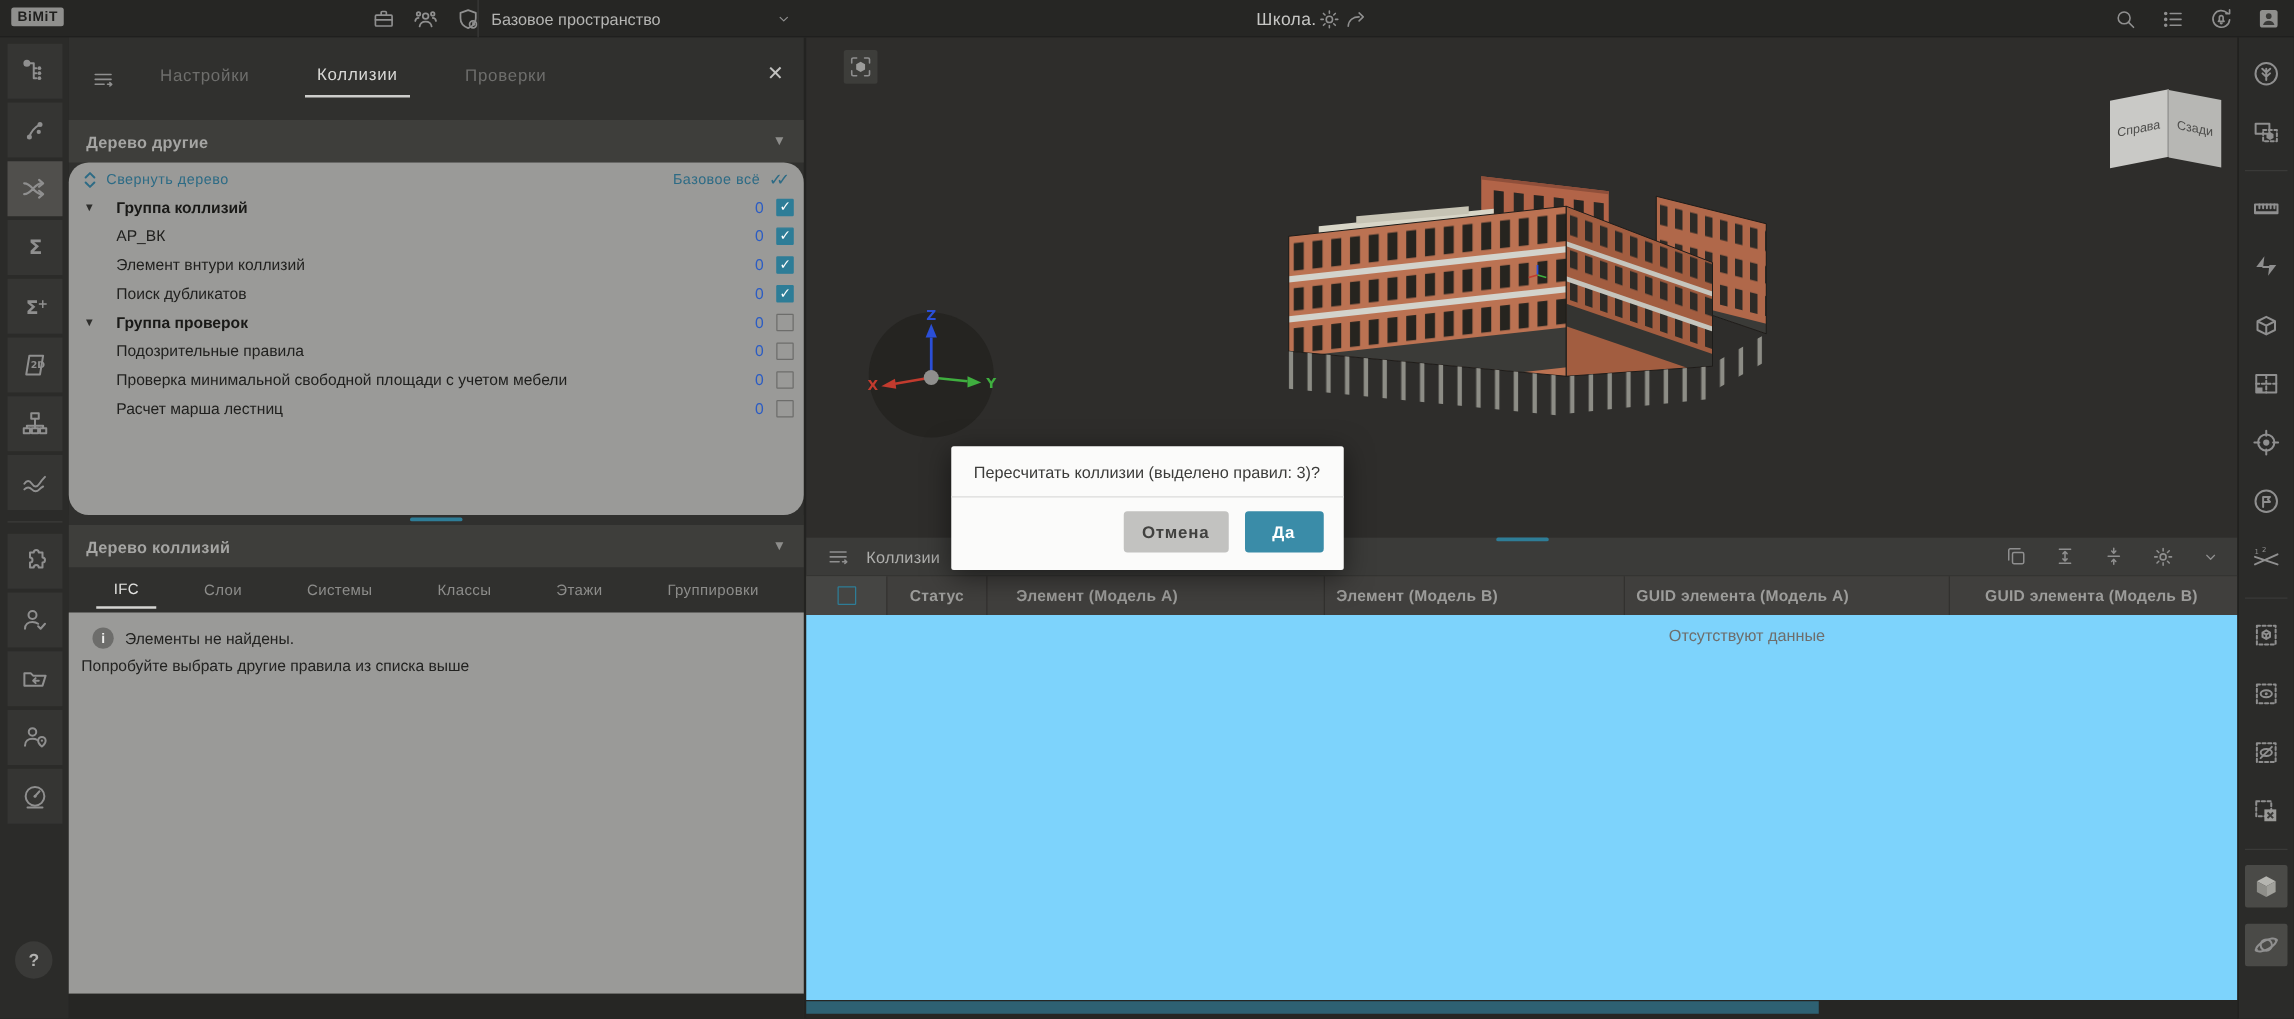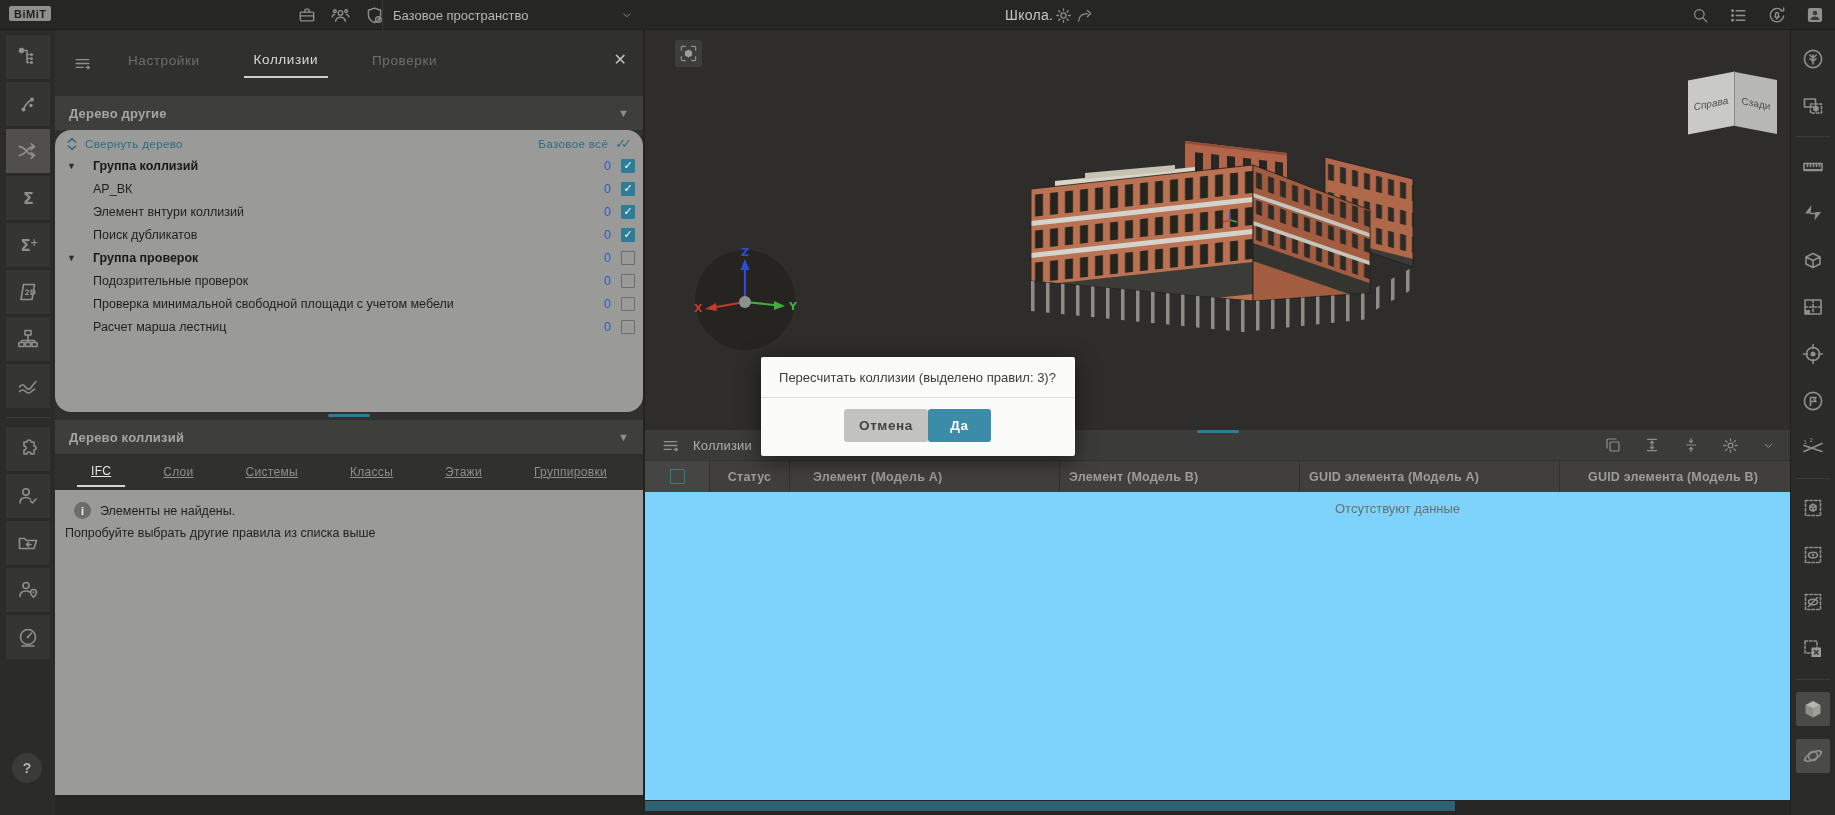--- a/index.html
+++ b/index.html
@@ -51,21 +51,21 @@
   .tree-row.group .t-label { font-weight:bold; color:#191917; }
   .t-count { color:var(--c-count-blue,#2b5cc4); font-size:12.5px; width:22px; text-align:right; margin-right:10px; }
   .cb { width:14px; height:14px; border:1.5px solid #6d6d6b; border-radius:1px; position:relative; }
   .cb.checked { background:var(--c-checkbox-checked,#2e7d97); border-color:var(--c-checkbox-checked,#2e7d97); }
   .cb.checked::after { content:"✓"; position:absolute; left:1.5px; top:-1px; color:#fff; font-size:11px; font-weight:bold; }
 
   .panel-gap { height:8px; background:#30302e; position:relative; }
   .drag-handle { position:absolute; left:50%; top:2px; transform:translateX(-50%); width:42px; height:3px; background:#2e7d97; border-radius:2px; cursor:row-resize; }
 
   .sub-tabs { height:36px; background:#30302e; display:flex; align-items:center; justify-content:space-between; padding:0 22px; }
-  .stab { font-size:12px; color:#8d8d8b; padding:6px 14px 7px; letter-spacing:.3px; cursor:pointer;text-decoration:underline; }
+  .stab { font-size:12px; color:#8d8d8b; padding:6px 14px 7px; letter-spacing:.3px; cursor:pointer; }
   .stab.active { color:#e2e2e0; border-bottom:2px solid #d4d4d2; }
 
   .empty-area { height:305px; background:#9a9a98; padding:12px 10px 0 10px; }
   .empty-row1 { display:flex; align-items:center; gap:9px; padding-left:9px; }
   .info-ic { width:17px; height:17px; border-radius:50%; background:#6d6d6b; color:#efefed; font-size:11px; font-weight:bold; display:flex; align-items:center; justify-content:center; font-style:normal; }
   .empty-title { font-size:12.5px; color:#222220; }
   .empty-hint { font-size:12.5px; color:#222220; margin-top:7px; }
   .panel-foot { flex:1; background:#262624; }
 
   
@@ -109,21 +109,21 @@
   
   .right-rail { position:absolute; top:30px; right:0; width:45px; bottom:0; background:#2b2b29; border-left:1px solid #1f1f1d; display:flex; flex-direction:column; align-items:center; padding-top:12px; }
   .rr-btn { width:34px; height:34px; display:flex; align-items:center; justify-content:center; margin-bottom:13px; cursor:pointer; border-radius:2px; }
   .rr-btn.active { background:#4a4a47; }
   .rr-sep { width:34px; height:1px; background:#3a3a38; margin:0 0 12px; }
 
   
   .modal { position:absolute; left:50%; transform:translateX(-50%); top:357px; width:314px; height:99px; background:#fbfbfa; border-radius:2px; box-shadow:0 5px 22px rgba(0,0,0,.5); z-index:100; }
   .m-msg { text-align:center; padding-top:13px; font-size:13px; color:#3c3c3a; }
   .m-div { margin:12px 0 0; border:none; border-top:1px solid #dcdcda; }
-  .m-btns { display:flex; justify-content:center; padding:11px 16px 0; }
+  .m-btns { display:flex; justify-content:flex-end; gap:13px; padding:11px 16px 0; }
   .btn { height:33px; border:none; border-radius:3px; font-size:13.5px; font-weight:bold; letter-spacing:.6px; cursor:pointer; font-family:inherit; }
   .btn-cancel { width:84px; background:#c2c2c0; color:#424240; }
   .btn-ok { width:63px; background:var(--c-accent,#3a8ca8); color:#fff; }
 </style>
 </head>
 <body>
 
 <header class="topbar">
   <div class="logo">BiMiT</div>
   <div class="tb-icons">
@@ -395,21 +395,21 @@
       <span class="cb checked"></span>
     </div>
     <div class="tree-row group">
       <span class="t-arrow">▼</span>
       <span class="t-label">Группа проверок</span>
       <span class="t-count">0</span>
       <span class="cb"></span>
     </div>
     <div class="tree-row">
       <span class="t-arrow"></span>
-      <span class="t-label">Подозрительные проверок</span>
+      <span class="t-label">Подозрительные правила</span>
       <span class="t-count">0</span>
       <span class="cb"></span>
     </div>
     <div class="tree-row">
       <span class="t-arrow"></span>
       <span class="t-label">Проверка минимальной свободной площади с учетом мебели</span>
       <span class="t-count">0</span>
       <span class="cb"></span>
     </div>
     <div class="tree-row">

